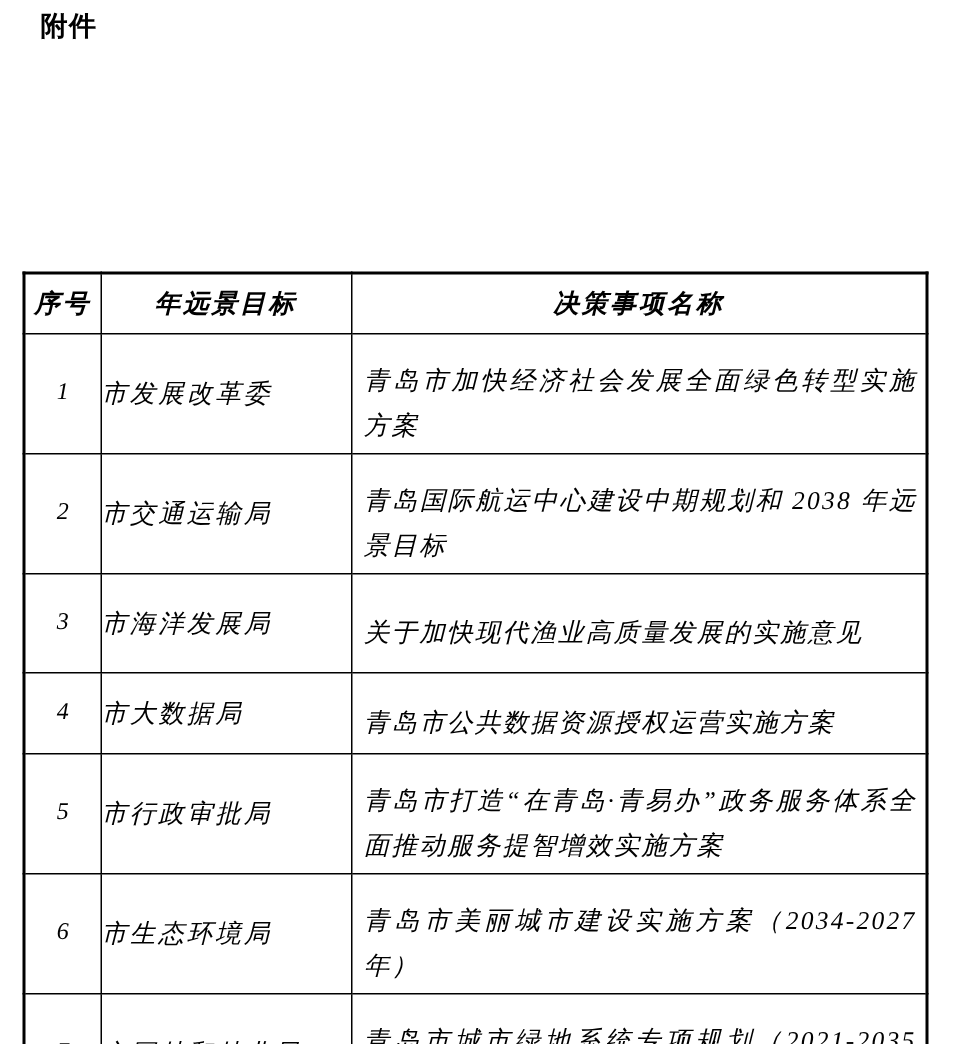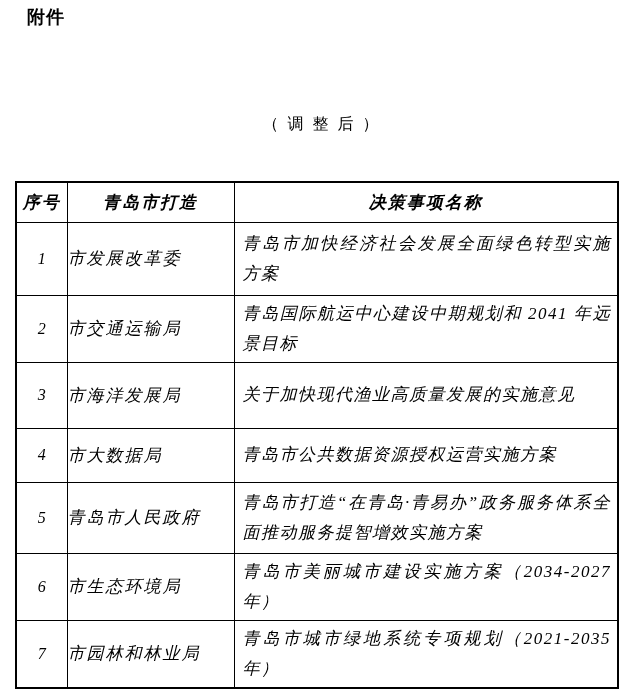--- a/index.html
+++ b/index.html
@@ -82,70 +82,69 @@
   td.c-unit {
     text-align: left;
     font-size: 17px;
     letter-spacing: 2px;
   }
   td.c-item {
     text-align: justify;
     font-size: 17px;
     letter-spacing: 1.5px;
     line-height: 30px;
-    padding: 3px 6px 3px 8px;
+    padding: 16px 6px 3px 8px;
   }
 </style>
 </head>
 <body>
 
 <div class="page">
 
   <div class="attachment">附件</div>
 
 
-  <div class="subtitle">（调整后）</div>
 
   <table class="catalog">
     <colgroup>
       <col style="width:51px">
       <col style="width:167px">
       <col style="width:384px">
     </colgroup>
     <thead>
       <tr>
         <th>序号</th>
-        <th>青岛市打造</th>
+        <th>年远景目标</th>
         <th>决策事项名称</th>
       </tr>
     </thead>
     <tbody>
       <tr>
         <td class="c-no">1</td>
         <td class="c-unit">市发展改革委</td>
         <td class="c-item">青岛市加快经济社会发展全面绿色转型实施方案</td>
       </tr>
       <tr>
         <td class="c-no">2</td>
         <td class="c-unit">市交通运输局</td>
-        <td class="c-item">青岛国际航运中心建设中期规划和 2041 年远景目标</td>
+        <td class="c-item">青岛国际航运中心建设中期规划和 2038 年远景目标</td>
       </tr>
       <tr>
         <td class="c-no">3</td>
         <td class="c-unit">市海洋发展局</td>
         <td class="c-item">关于加快现代渔业高质量发展的实施意见</td>
       </tr>
       <tr>
         <td class="c-no">4</td>
         <td class="c-unit">市大数据局</td>
         <td class="c-item">青岛市公共数据资源授权运营实施方案</td>
       </tr>
       <tr>
         <td class="c-no">5</td>
-        <td class="c-unit">青岛市人民政府</td>
+        <td class="c-unit">市行政审批局</td>
         <td class="c-item">青岛市打造“在青岛·青易办”政务服务体系全面推动服务提智增效实施方案</td>
       </tr>
       <tr>
         <td class="c-no">6</td>
         <td class="c-unit">市生态环境局</td>
         <td class="c-item">青岛市美丽城市建设实施方案（2034-2027 年）</td>
       </tr>
       <tr>
         <td class="c-no">7</td>
         <td class="c-unit">市园林和林业局</td>

